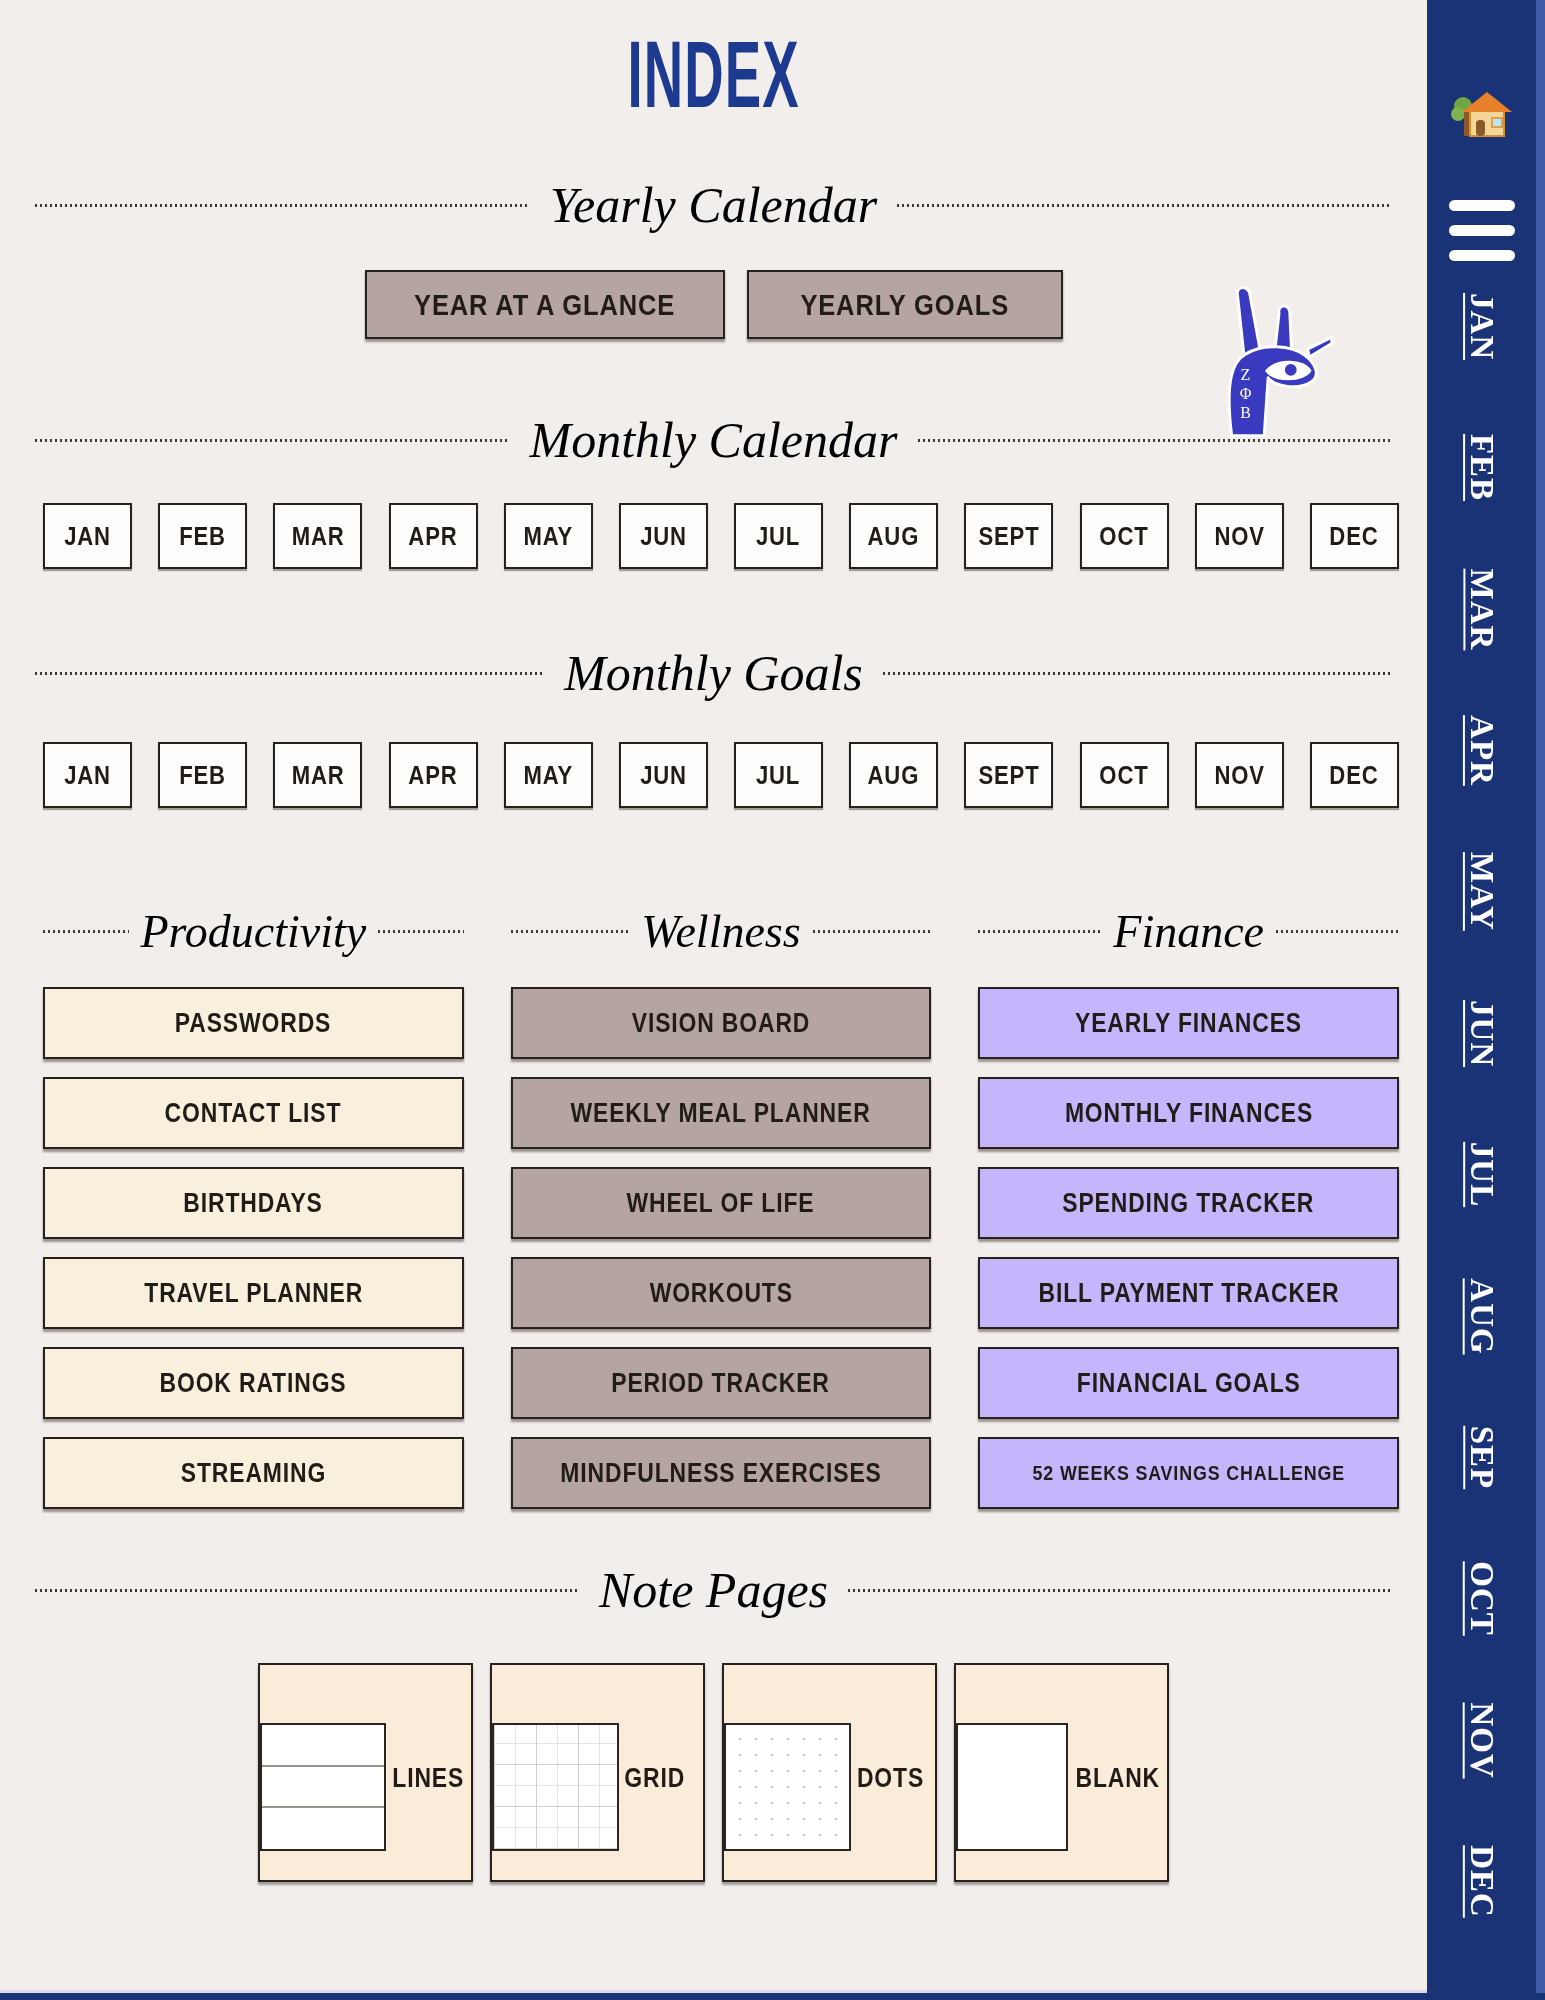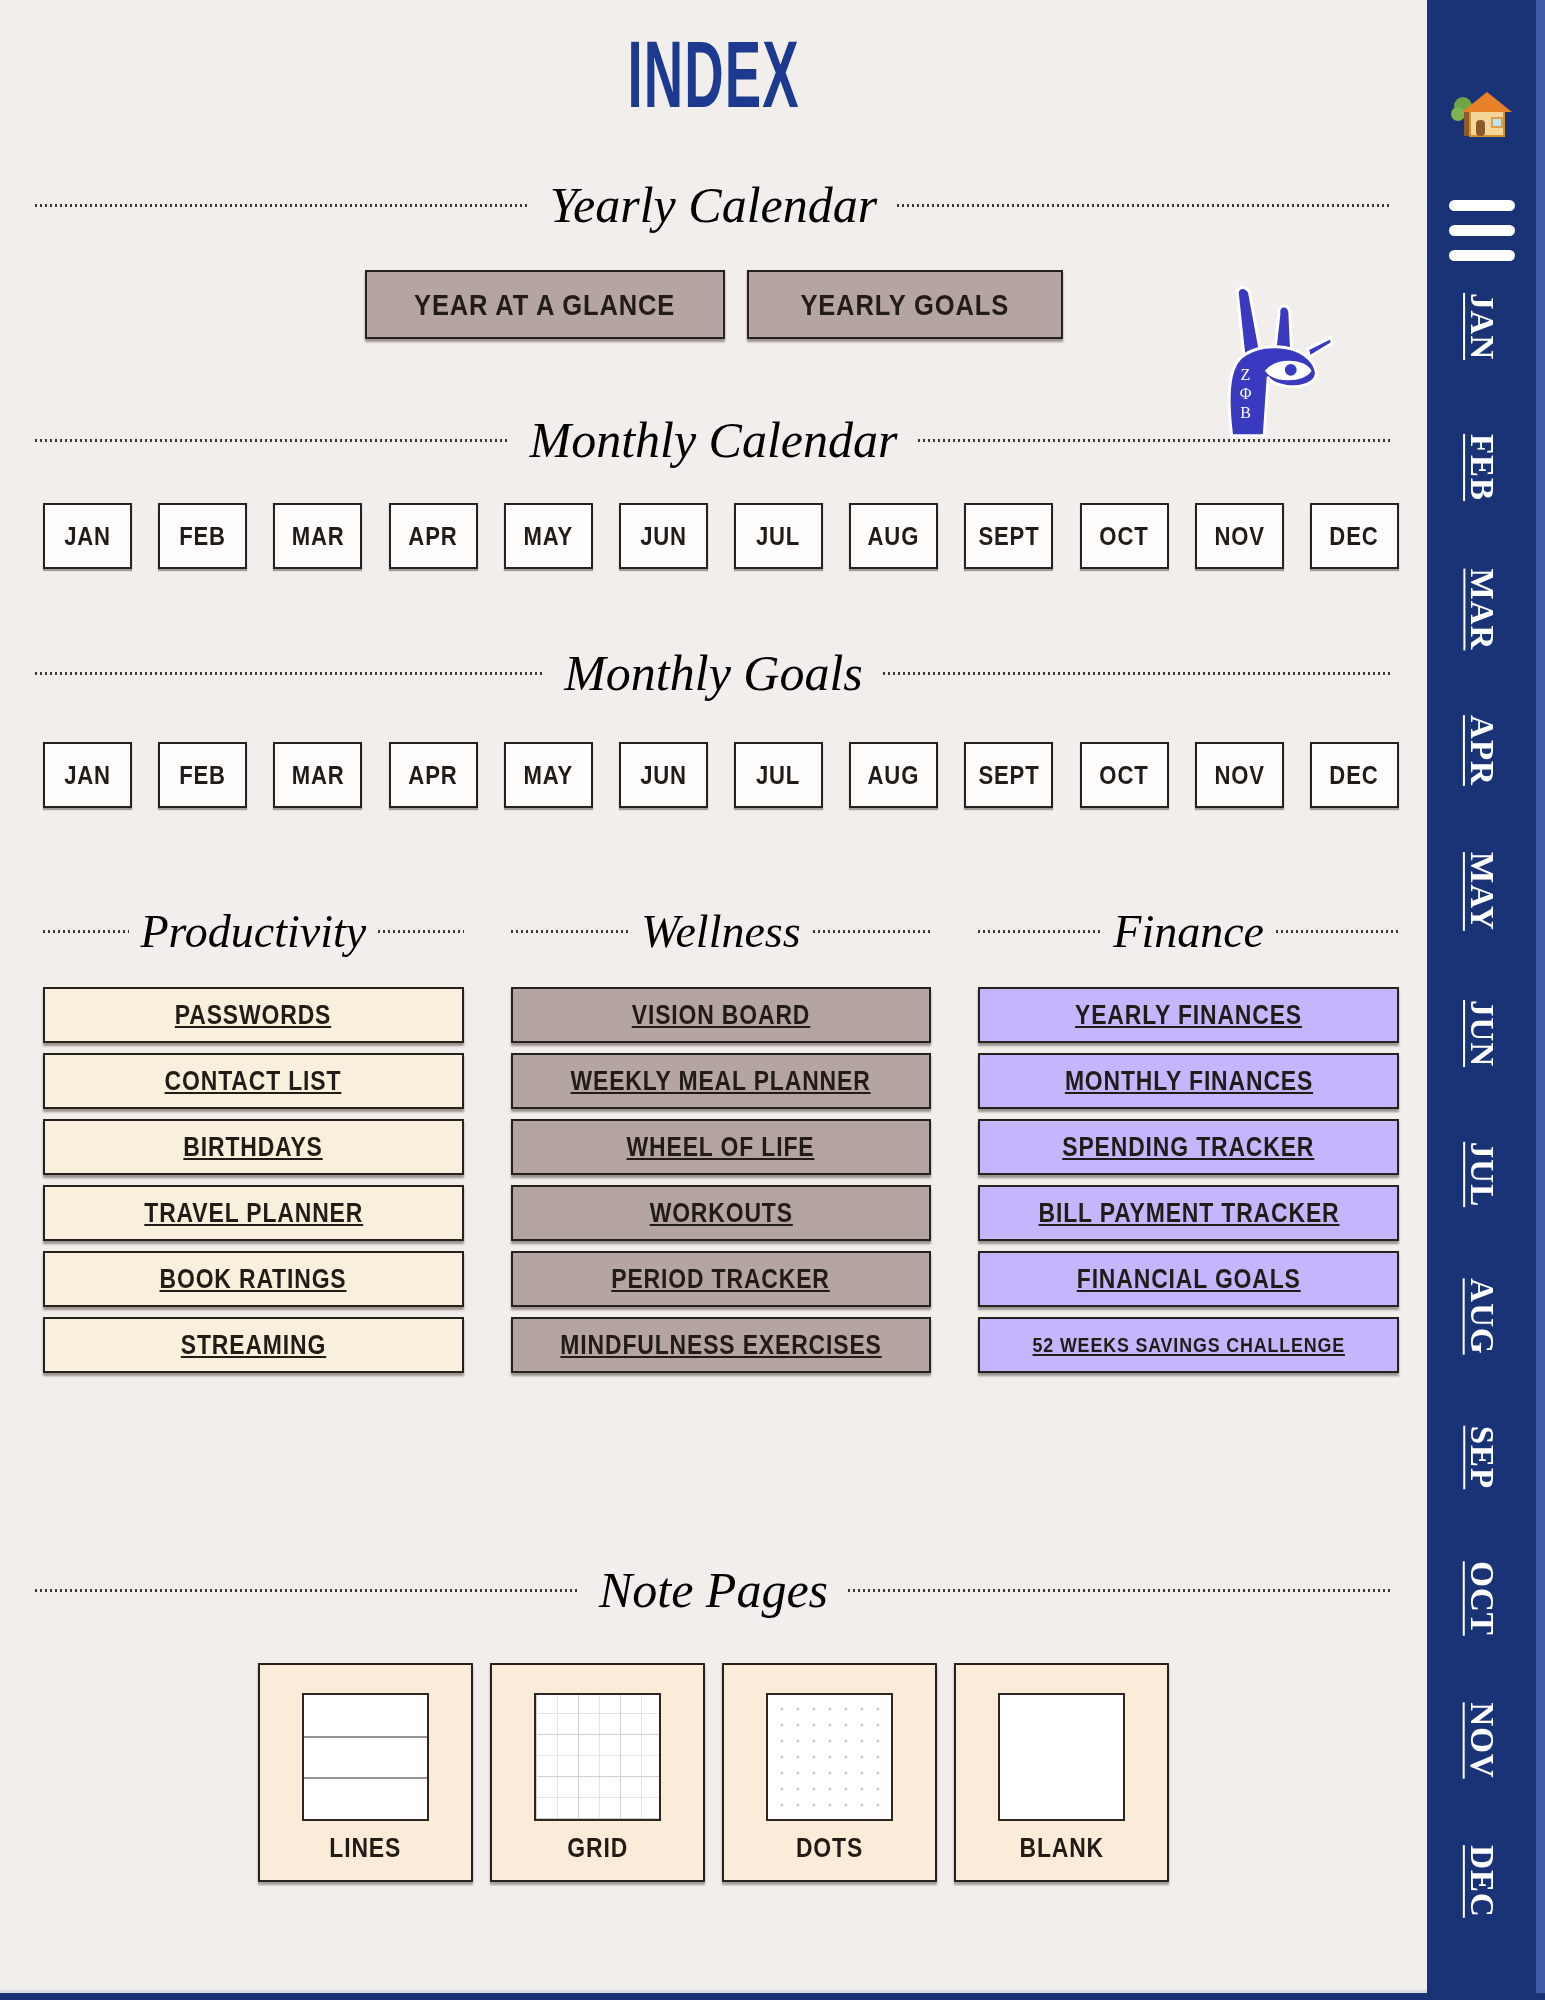--- a/index.html
+++ b/index.html
@@ -36,28 +36,28 @@
   .month-row{position:absolute;left:43px;width:1356px;display:flex;justify-content:space-between;}
   .month-box{width:89px;height:66px;background:#fffdfb;font-size:26px;
              display:flex;align-items:center;justify-content:center;
              border:2px solid #26211d;box-shadow:0 2px 1px rgba(46,35,28,.4);box-sizing:border-box;}
 
   
   .cats{position:absolute;top:875px;left:43px;width:1356px;display:grid;
         grid-template-columns:repeat(3,1fr);column-gap:47px;}
   .cat-head{height:112px;display:flex;align-items:center;}
   .cat-head .script{font-size:46px;padding:0 12px;}
-  .list-btn{height:56px;margin-bottom:10px;font-size:27px;text-decoration:underline;}
+  .list-btn{height:72px;margin-bottom:18px;font-size:27px;}
   .gold-col .list-btn:nth-child(6) .cond{font-size:21px;}
 
   
   .note-tiles{position:absolute;top:1663px;left:258px;width:911px;display:flex;gap:17px;}
   .tile{width:215px;height:219px;background:#faecd8;border:2px solid #26211d;
         box-shadow:0 3px 2px rgba(46,35,28,.4);box-sizing:border-box;
-        display:flex;flex-direction:column;align-items:center;}
+        display:flex;flex-direction:row;align-items:center;}
   .tile-box{width:127px;height:128px;margin-top:28px;background:#ffffff;
             border:2px solid #2a2622;box-sizing:border-box;position:relative;}
   .tile-label{margin-top:12px;font-size:27px;}
   .pat-lines::before,.pat-lines::after{content:"";position:absolute;left:0;right:0;height:2px;background:#9a948e;}
   .pat-lines::before{top:33%;} .pat-lines::after{top:66%;}
   .pat-grid{background-image:
       repeating-linear-gradient(0deg,#d2cfcb 0 1px,transparent 1px 42px),
       repeating-linear-gradient(90deg,#d2cfcb 0 1px,transparent 1px 42px),
       repeating-linear-gradient(0deg,#e6e4e1 0 1px,transparent 1px 21px),
       repeating-linear-gradient(90deg,#e6e4e1 0 1px,transparent 1px 21px);}

